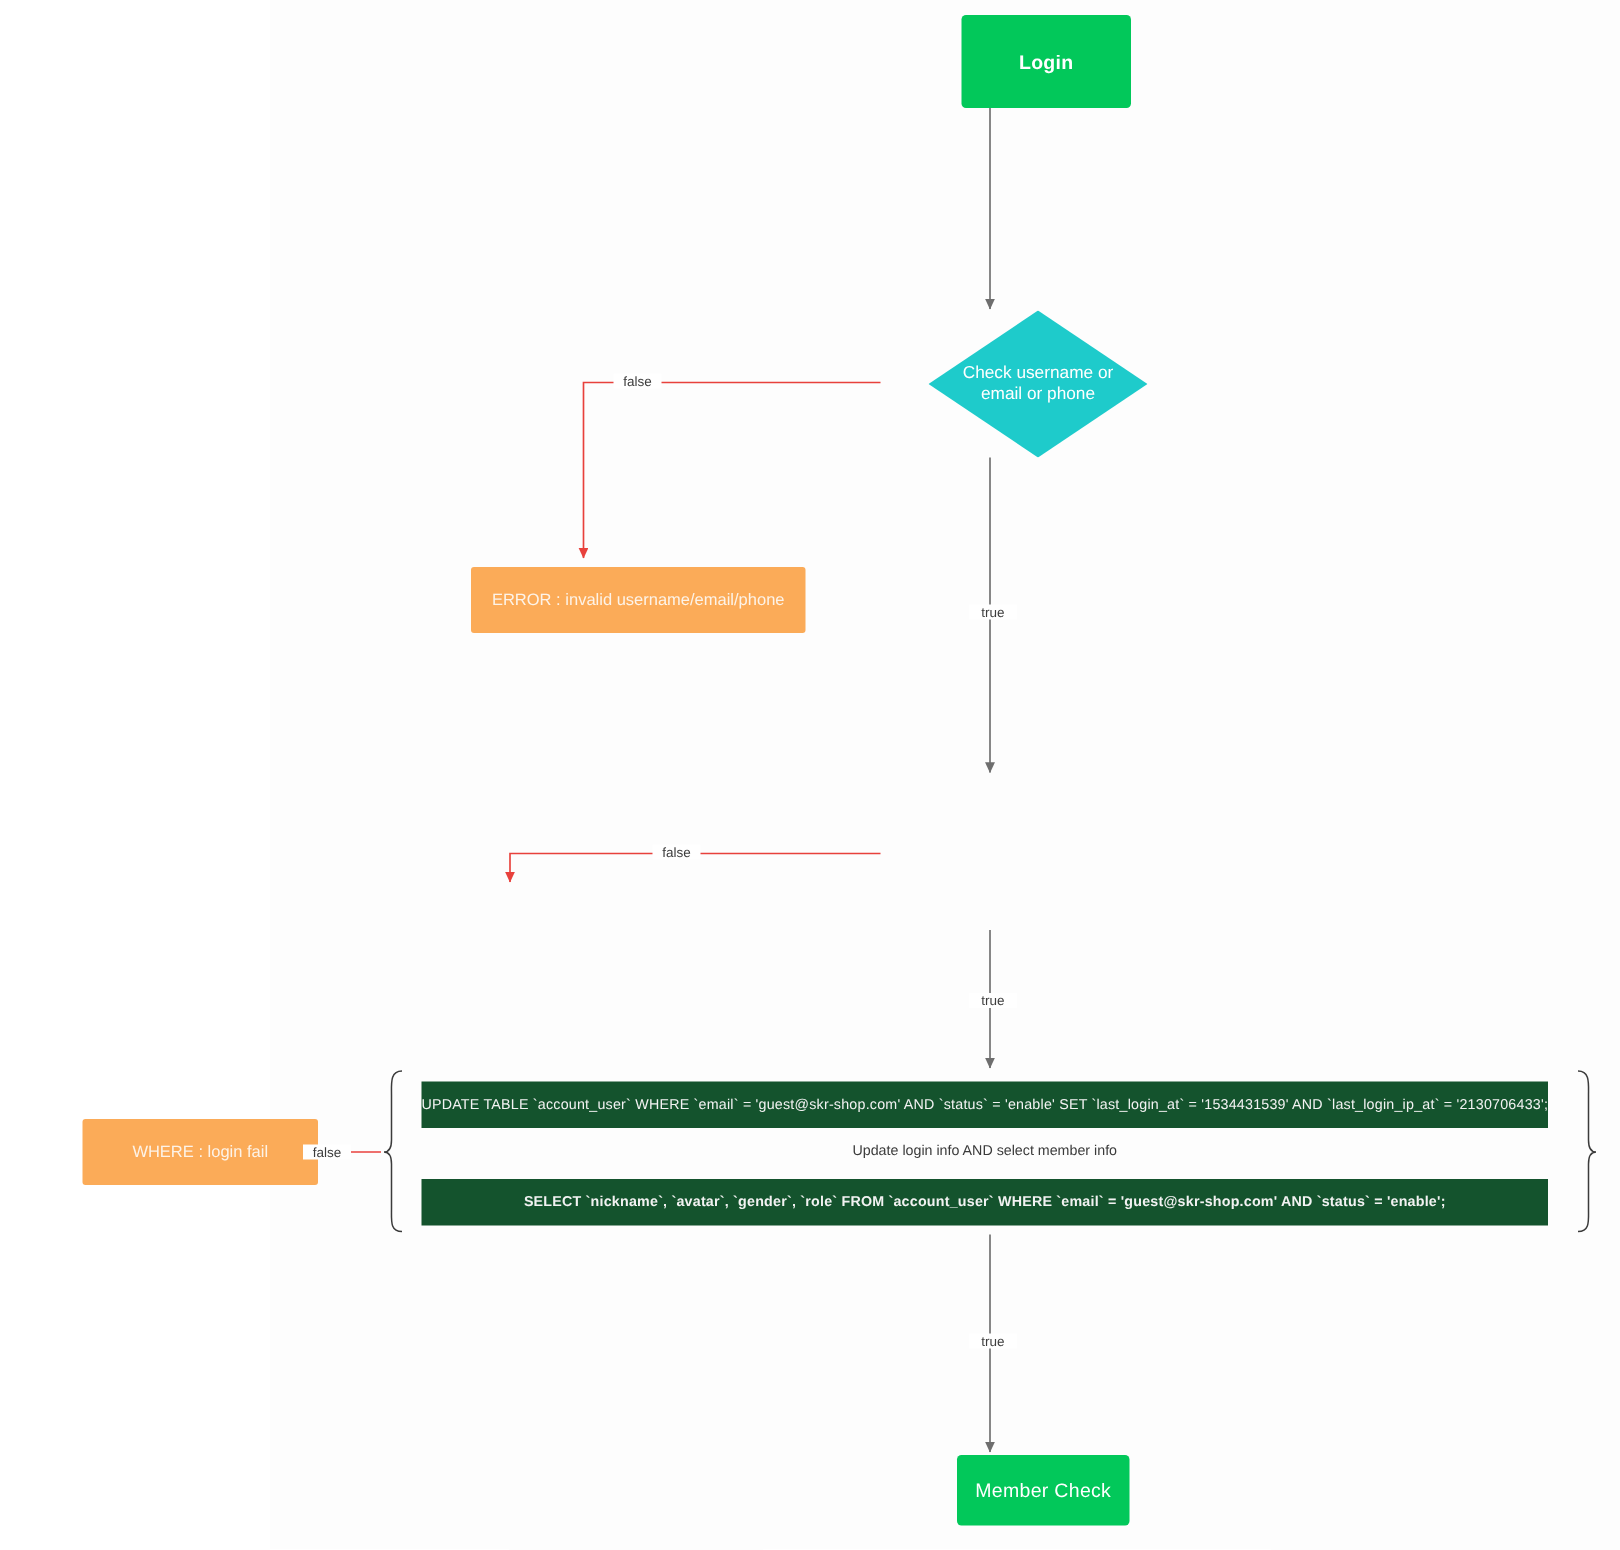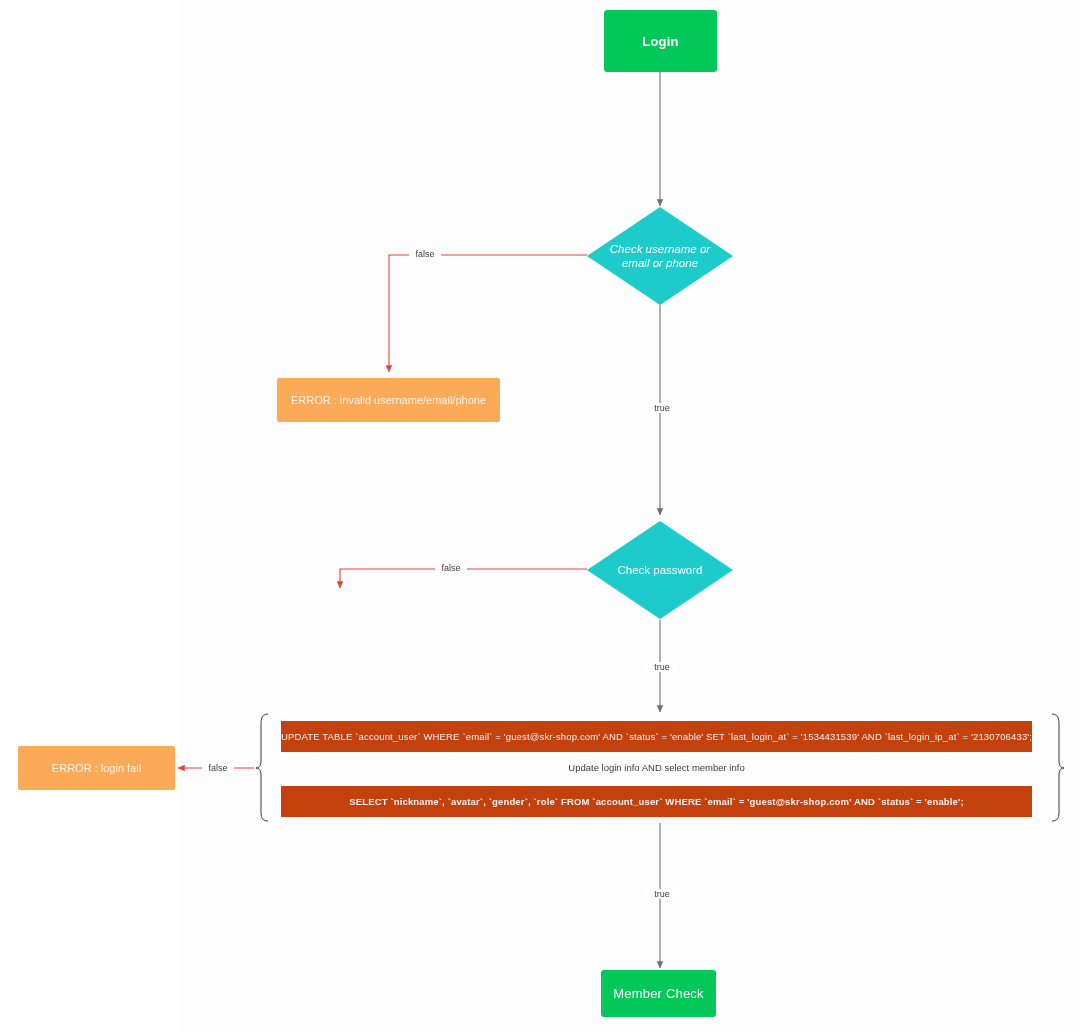--- a/index.html
+++ b/index.html
@@ -35,20 +35,21 @@
     height: 1033px;
   }
   .node {
     position: absolute;
     box-sizing: border-box;
     display: flex;
     align-items: center;
     justify-content: center;
     text-align: center;
     color: #ffffff;
+    margin-left: 37px;
   }
   
   .term {
     background: #02c85a;
     border-radius: 3px;
     font-size: 13px;
     font-weight: bold;
     letter-spacing: 0.2px;
   }
   .term.plain { font-weight: normal; }
@@ -75,21 +76,21 @@
   .err {
     background: #fbab58;
     border-radius: 2px;
     font-size: 11px;
     color: #fdf3e8;
   }
   
   .sql {
     position: absolute;
     box-sizing: border-box;
-    background: #c2410c;
+    background: #14532d;
     color: #f2f2f2;
     display: flex;
     align-items: center;
     justify-content: center;
     font-size: 9.5px;
     letter-spacing: 0.15px;
     white-space: nowrap;
   }
   .group-note {
     position: absolute;
@@ -165,42 +166,36 @@
     <g>
       <path d="M254,768 L178,768" fill="none" stroke="#e8413c" stroke-width="1.1" marker-end="url(#arrow-red)"></path>
     </g>
 
      Member Info --&gt;
     <g>
       <line x1="660" y1="823" x2="660" y2="968" stroke="#6e6e6e" stroke-width="1.1" marker-end="url(#arrow-gray)"></line>
     </g>
   </svg>
 
-  <div class="diamond-wrap" style="left:587px; top:207px; width:146px; height:98px;font-style:italic;">
+  <div class="diamond-wrap" style="left:619px; top:207px; width:146px; height:98px;">
     <svg width="146" height="98" viewBox="0 0 146 98" xmlns="http://www.w3.org/2000/svg">
       <polygon points="73,0 146,49 73,98 0,49" fill="#1ecbcb"></polygon>
     </svg>
     <div class="diamond-label">Check username or email or phone</div>
   </div>
 
-  <div class="diamond-wrap" style="left:587px; top:521px; width:146px; height:98px;">
-    <svg width="146" height="98" viewBox="0 0 146 98" xmlns="http://www.w3.org/2000/svg">
-      <polygon points="73,0 146,49 73,98 0,49" fill="#1ecbcb"></polygon>
-    </svg>
-    <div class="diamond-label">Check password</div>
-  </div>
 
   <div class="node term" style="left:604px; top:10px; width:113px; height:62px;">Login</div>
 
   <div class="node term plain" style="left:601px; top:970px; width:115px; height:47px;">Member Check</div>
 
   <div class="node err" style="left:277px; top:378px; width:223px; height:44px;">ERROR : invalid username/email/phone</div>
 
 
-  <div class="node err" style="left:18px; top:746px; width:157px; height:44px;">ERROR : login fail</div>
+  <div class="node err" style="left:18px; top:746px; width:157px; height:44px;">WHERE : login fail</div>
 
   <div class="sql" style="left:281px; top:721px; width:751px; height:31px;">UPDATE TABLE `account_user` WHERE `email` = 'guest@skr-shop.com' AND `status` = 'enable' SET `last_login_at` =  '1534431539' AND `last_login_ip_at` = '2130706433';</div>
 
   <div class="group-note" style="left:481px; top:762px; width:351px;">Update login info AND select member info</div>
 
   <div class="sql" style="left:281px; top:786px; width:751px; height:31px;font-weight:bold;">SELECT `nickname`, `avatar`, `gender`, `role` FROM `account_user` WHERE `email` = 'guest@skr-shop.com' AND `status` = 'enable';</div>
 
   <div class="edge-label on-red" style="left:409px; top:249px; width:28px;">false</div>
 
   <div class="edge-label" style="left:646px; top:403px; width:28px;">true</div>

